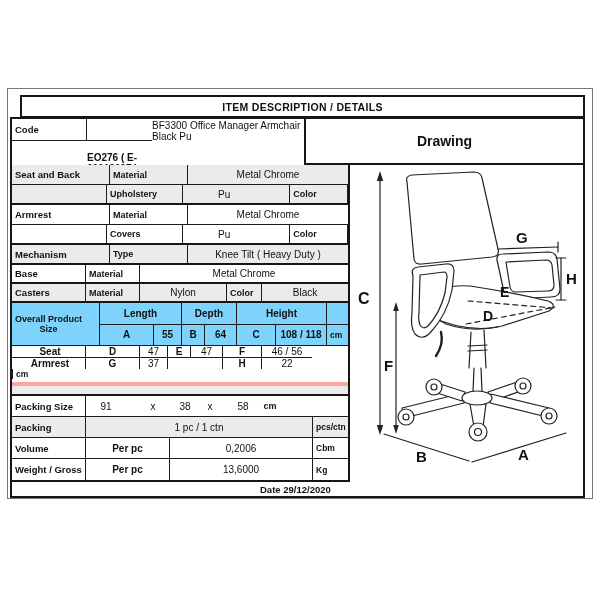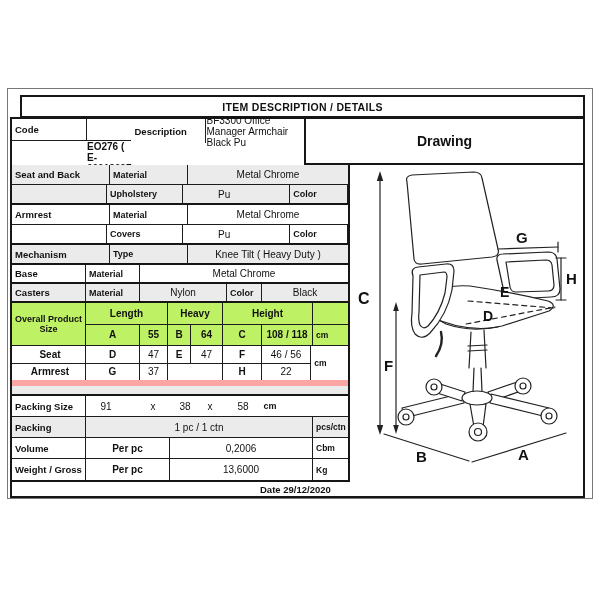--- a/index.html
+++ b/index.html
@@ -38,34 +38,34 @@
         font-size:10px;overflow:hidden;}
   .cell.first{border-left:none;}
   .lab{justify-content:flex-start;padding-left:3px;font-weight:700;font-size:9.5px;}
   .sub{justify-content:flex-start;padding-left:3px;font-weight:700;font-size:9px;}
   .w-label{width:73px;}
   .w-sub{width:54px;}
   .grow{flex:1;}
   .w-pu{width:87px;}
   .w-color{width:35px;}
   
-  .yellow{background:#bef264;}
+  .yellow{background:#7dd3fc;gap:14px;}
   .yellow-block{display:flex;height:43px;border-bottom:1px solid #1c1c1c;}
   .ops-label{width:73px;display:flex;align-items:center;justify-content:center;text-align:center;
              font-weight:700;font-size:9px;line-height:1.15;padding:0 2px;}
   .yellow-right{flex:1;display:flex;flex-direction:column;}
   .yrow{display:flex;flex:1;}
   .yrow.top{border-bottom:1px solid #1c1c1c;}
   .ycell{display:flex;align-items:center;justify-content:center;font-weight:700;font-size:10px;
          border-left:1px solid #1c1c1c;}
   .unitcell{justify-content:flex-start;padding-left:3px;font-weight:700;font-size:8.5px;}
   .w-k1{width:54px;}.w-v1{width:28px;}.w-k2{width:23px;}.w-v2{width:32px;}
   .w-k3{width:39px;}.w-v3{width:51px;}
   
-  .size-block{display:flex;height:40px;border-bottom:6px solid #fca5a5;}
+  .size-block{display:flex;height:40px;border-bottom:4px solid #fca5a5;flex-direction:column;}
   .size-left{width:300px;display:flex;flex-direction:column;}
   .srow{display:flex;flex:1;}
   .srow.top{border-bottom:1px solid #1c1c1c;}
   .scell{display:flex;align-items:center;justify-content:center;font-size:10px;
          border-left:1px solid #1c1c1c;}
   .scell.keyb{font-weight:700;}
   .unit-span{width:38px;border-left:1px solid #1c1c1c;display:flex;align-items:center;
              padding-left:3px;font-weight:700;font-size:8.5px;}
   .spacer{height:10px;background:#ebebeb;border-bottom:2px solid #161616;}
   
@@ -95,21 +95,20 @@
 
   <div class="main">
 
     <div class="top-region">
       <div class="code-desc">
         <div class="info-row code">
           <div class="info-label">Code</div>
           <div class="info-value bold">EO276  ( E-00013697 )</div>
         </div>
         <div class="info-row desc">
-          <div class="info-label">Description</div>
           <div class="info-value">BF3300 Office Manager Armchair Black Pu</div>
         </div>
       </div>
       <div class="drawing-header">Drawing</div>
     </div>
 
     <div class="body-region">
       <div class="body-left">
 
         <div class="row shaded h20">
@@ -156,21 +155,21 @@
           <div class="cell w-pu">Nylon</div>
           <div class="cell sub w-color">Color</div>
           <div class="cell grow">Black</div>
         </div>
 
         <div class="yellow-block yellow">
           <div class="ops-label">Overall Product Size</div>
           <div class="yellow-right">
             <div class="yrow top">
               <div class="ycell" style="width:82px;">Length</div>
-              <div class="ycell" style="width:55px;">Heavy</div>
+              <div class="ycell" style="width:55px;">Depth</div>
               <div class="ycell" style="width:90px;">Height</div>
               <div class="ycell" style="flex:1;"></div>
             </div>
             <div class="yrow">
               <div class="ycell w-k1">A</div>
               <div class="ycell w-v1">55</div>
               <div class="ycell w-k2">B</div>
               <div class="ycell w-v2">64</div>
               <div class="ycell w-k3">C</div>
               <div class="ycell w-v3">108 / 118</div>

